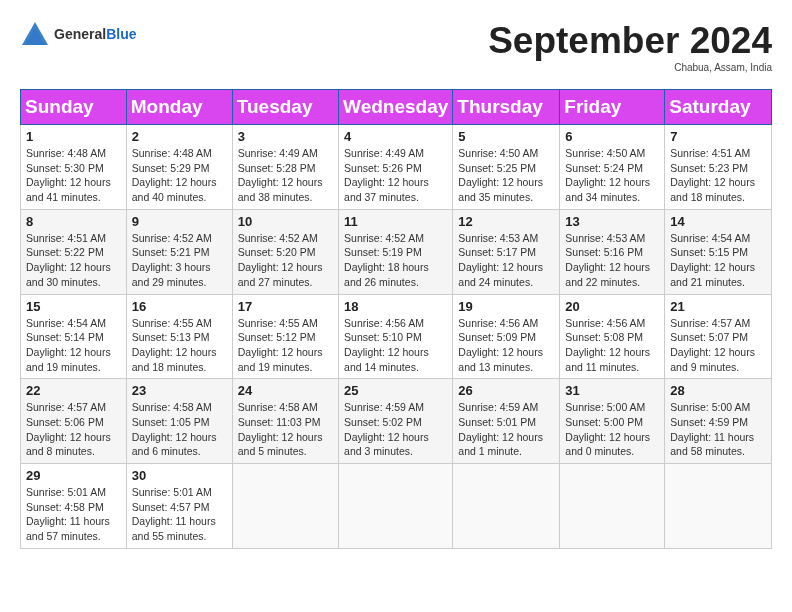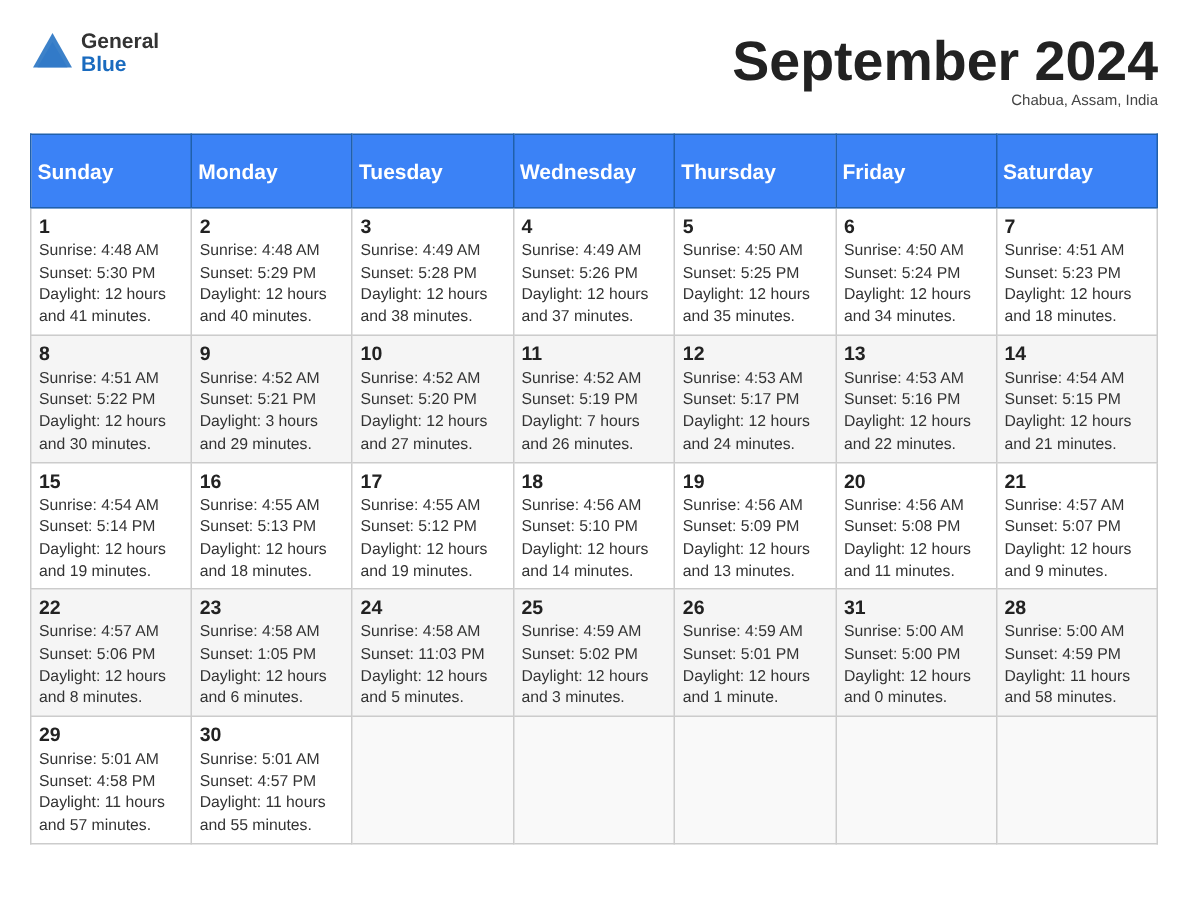--- a/index.html
+++ b/index.html
@@ -16,21 +16,21 @@
       align-items: flex-start;
       margin-bottom: 16px;
     }
     .logo {
       display: flex;
       align-items: center;
       gap: 4px;
     }
     .logo-text {
       display: flex;
-      flex-direction: column;
+      flex-direction: row;
       font-size: 14px;
       font-weight: bold;
       line-height: 1.1;
     }
     .logo-general { color: #333; }
     .logo-blue { color: #1a6bbf; }
     .logo-icon {
       width: 30px;
       height: 30px;
     }
@@ -45,25 +45,25 @@
     .location {
       font-size: 10px;
       color: #444;
     }
     .calendar {
       width: 100%;
       border-collapse: collapse;
       font-size: 11px;
     }
     .calendar th {
-      background: #3b82f6;
+      background: #d946ef;
       color: #fff;
-      padding: 16px 4px;
+      padding: 6px 4px;
       text-align: left;
-      font-size: 14px;
+      font-size: 19px;
       font-weight: bold;
       border: 1px solid #2060aa;
     }
     .calendar td {
       border: 1px solid #ccc;
       vertical-align: top;
       padding: 4px 5px;
       width: 108px;
       min-height: 80px;
       background: #fff;
@@ -201,21 +201,21 @@
             <span>Sunrise: 4:52 AM</span><br>
             <span>Sunset: 5:20 PM</span><br>
             <span>Daylight: 12 hours and 27 minutes.</span>
           </div>
         </td>
         <td>
           <span class="day-num">11</span>
           <div class="day-info">
             <span>Sunrise: 4:52 AM</span><br>
             <span>Sunset: 5:19 PM</span><br>
-            <span>Daylight: 7 hours and 26 minutes.</span>
+            <span>Daylight: 18 hours and 26 minutes.</span>
           </div>
         </td>
         <td>
           <span class="day-num">12</span>
           <div class="day-info">
             <span>Sunrise: 4:53 AM</span><br>
             <span>Sunset: 5:17 PM</span><br>
             <span>Daylight: 12 hours and 24 minutes.</span>
           </div>
         </td>

